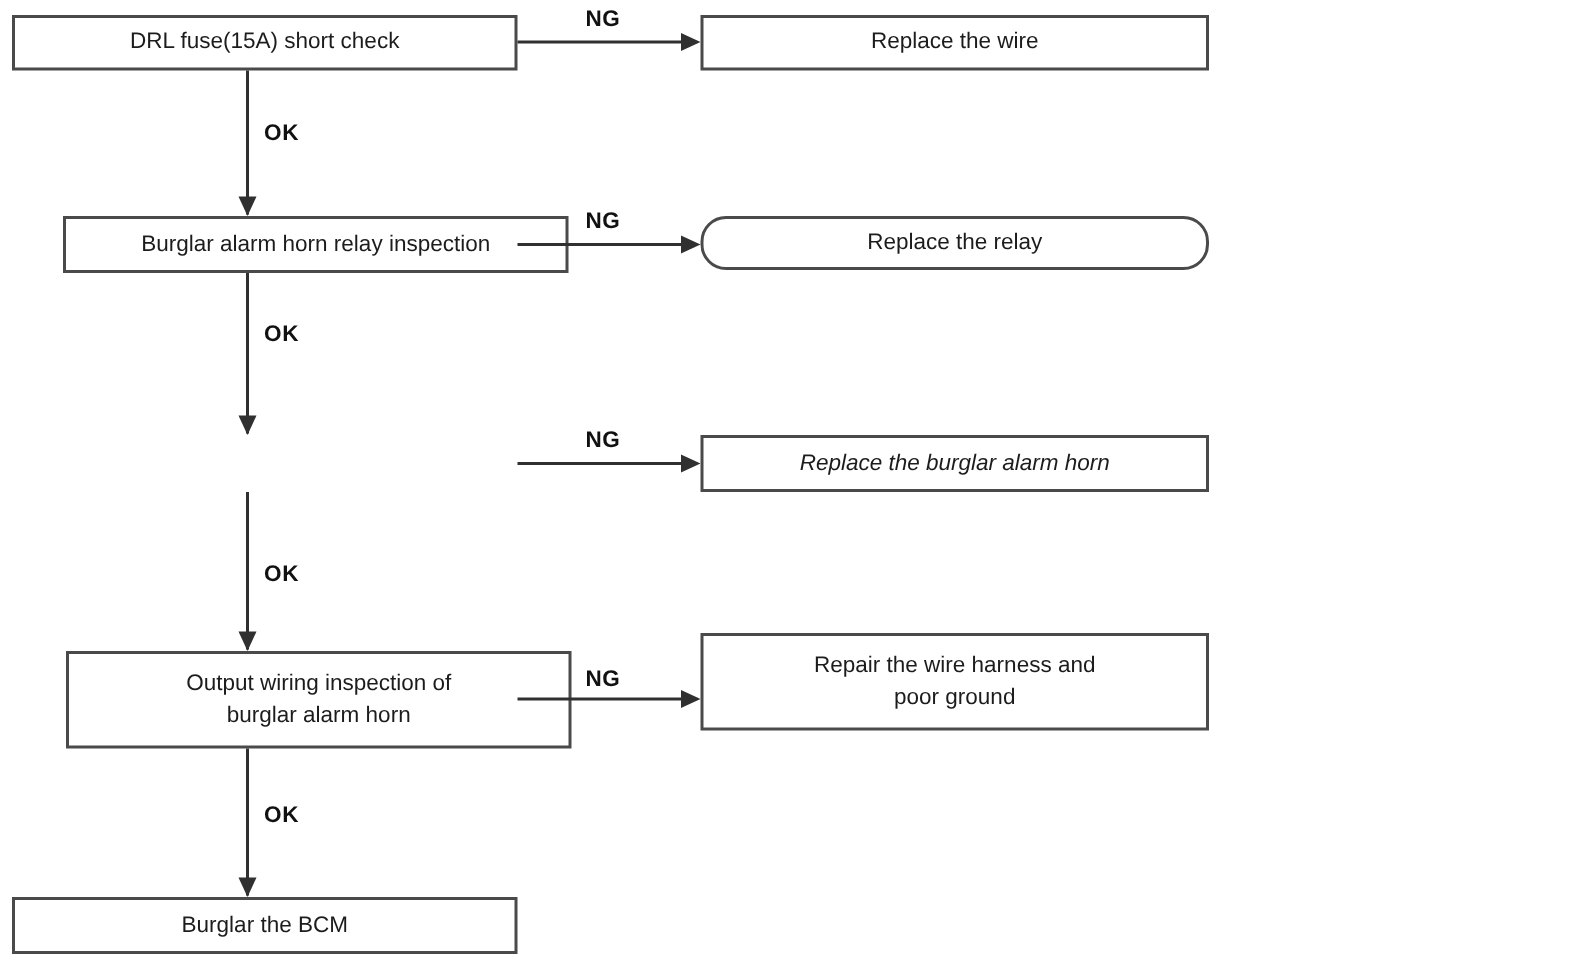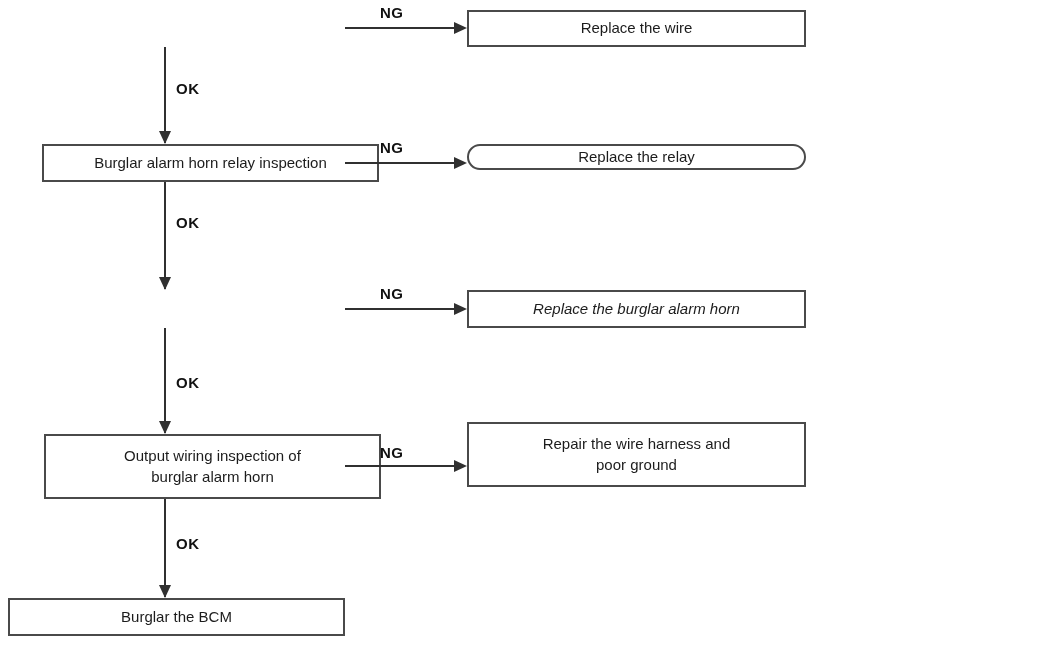--- a/index.html
+++ b/index.html
@@ -62,38 +62,39 @@
     border-left: 6px solid transparent;
     border-right: 6px solid transparent;
   }
   .edge-label {
     position: absolute;
     font-size: 15px;
     font-weight: bold;
     color: #111111;
     letter-spacing: 0.5px;
   }
-  .ng-label { width: 44px; text-align: left; }
+  .ng-label { width: 44px; text-align: center; }
 </style>
 </head>
 <body>
 
 <div class="canvas">
 
+  <div class="box left-col" style="top:10px; height:37px;">DRL fuse(15A) short check</div>
   <div class="harrow" style="left:345px; top:27px; width:110px;"></div>
   <div class="edge-label ng-label" style="left:380px; top:4px;">NG</div>
   <div class="box right-col" style="top:10px; height:37px;">Replace the wire</div>
 
   <div class="varrow" style="left:164px; top:47px; height:96px;"></div>
   <div class="edge-label" style="left:176px; top:80px;">OK</div>
 
   <div class="box left-col" style="top:144px; height:38px;margin-left:34px;">Burglar alarm horn relay inspection</div>
   <div class="harrow" style="left:345px; top:162px; width:110px;"></div>
   <div class="edge-label ng-label" style="left:380px; top:139px;">NG</div>
-  <div class="box right-col" style="top:144px; height:26px;border-radius:17px;">Replace the relay</div>
+  <div class="box right-col" style="top:144px; height:36px;border-radius:17px;">Replace the relay</div>
 
   <div class="varrow" style="left:164px; top:182px; height:107px;"></div>
   <div class="edge-label" style="left:176px; top:214px;">OK</div>
 
   <div class="harrow" style="left:345px; top:308px; width:110px;"></div>
   <div class="edge-label ng-label" style="left:380px; top:285px;">NG</div>
   <div class="box right-col" style="top:290px; height:38px;font-style:italic;">Replace the burglar alarm horn</div>
 
   <div class="varrow" style="left:164px; top:328px; height:105px;"></div>
   <div class="edge-label" style="left:176px; top:374px;">OK</div>

